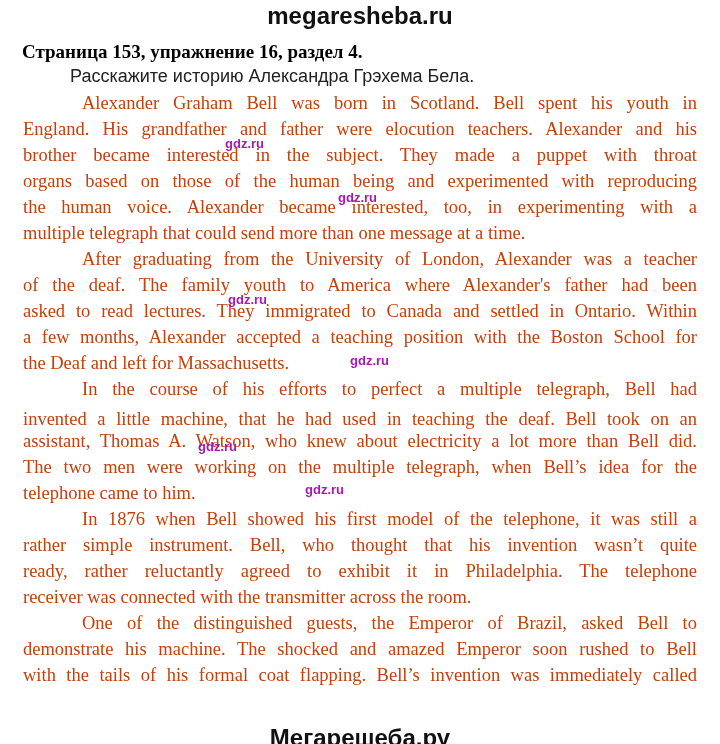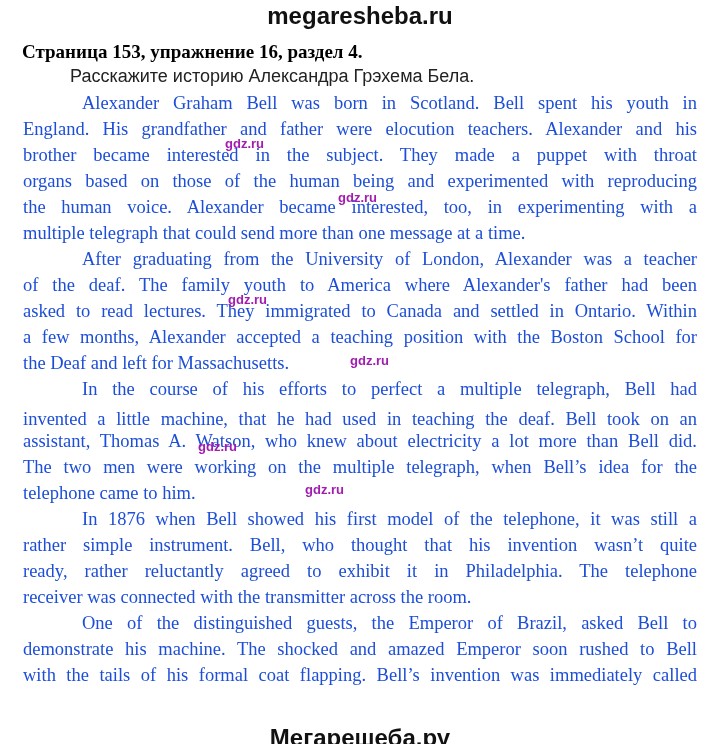--- a/index.html
+++ b/index.html
@@ -14,21 +14,21 @@
     .heading {
       position: absolute; left: 22px; top: 41px;
       font-family: "Liberation Serif", serif; font-weight: bold; font-size: 19px; color: #000000;
     }
     .task {
       position: absolute; left: 22px; top: 66px;
       font-family: Liberation Sans, sans-serif; font-size: 18px; color: #222; margin-left: 48px;
     }
     .line {
       position: absolute; left: 23px; width: 674px;
-      font-family: "Liberation Serif", serif; font-size: 18.5px; color: #1d4ed8;
+      font-family: "Liberation Serif", serif; font-size: 18.5px; color: #c2410c;
       white-space: nowrap; line-height: 26px;
       text-align: justify; text-align-last: justify;
     }
     .line.first { left: 82px; width: 615px; }
     .line.last { text-align-last: left; }
     .gdz {
       position: absolute; font-family: "Liberation Sans", sans-serif;
       font-weight: bold; font-size: 13px; color: #a21caf;
     }
   </style>

